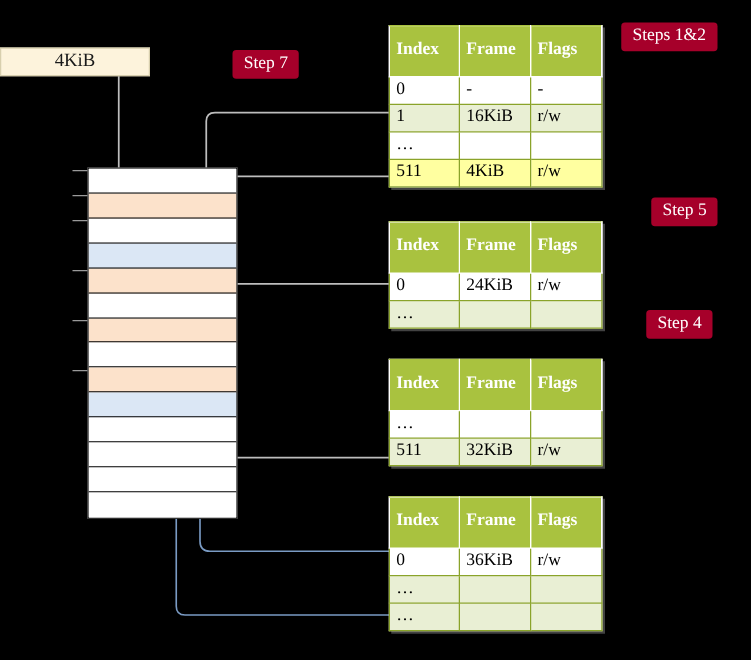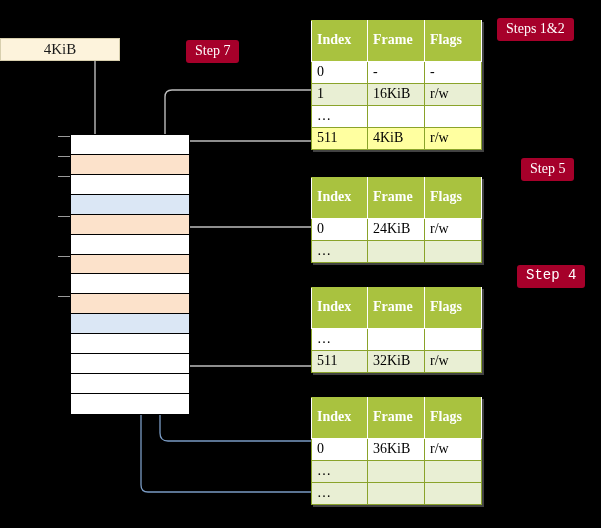--- a/index.html
+++ b/index.html
@@ -155,21 +155,21 @@
     <path d="M 481 441 L 168 441 Q 160 441 160 433 L 160 327" fill="none" stroke="#7a9bc4" stroke-width="1.3" marker-end="url(#arrBlue)"></path>
 
     <path d="M 481 492 L 148 492 Q 141 492 141 485 L 141 215" fill="none" stroke="#7a9bc4" stroke-width="1.3" marker-end="url(#arrBlue)"></path>
   </svg>
 
   <div class="page-box" style="left:0px; top:38px; width:120px; height:23px;">4KiB</div>
 
   <div class="badge" style="left:186px; top:40px;">Step 7</div>
   <div class="badge" style="left:486px; top:18px;margin-left:11px;">Steps 1&amp;2</div>
   <div class="badge" style="left:521px; top:158px;">Step 5</div>
-  <div class="badge" style="left:517px; top:265px;font-family:Liberation Mono, monospace;">Step 4</div>
+  <div class="badge" style="left:517px; top:248px;">Step 4</div>
 
   <div class="tick" style="top:136px;"></div>
   <div class="tick" style="top:156px;"></div>
   <div class="tick" style="top:176px;"></div>
   <div class="tick" style="top:216px;"></div>
   <div class="tick" style="top:256px;"></div>
   <div class="tick" style="top:296px;"></div>
 
   <div id="memory">
       <div class="mem-row" style="height: 7.14286%;"></div>

